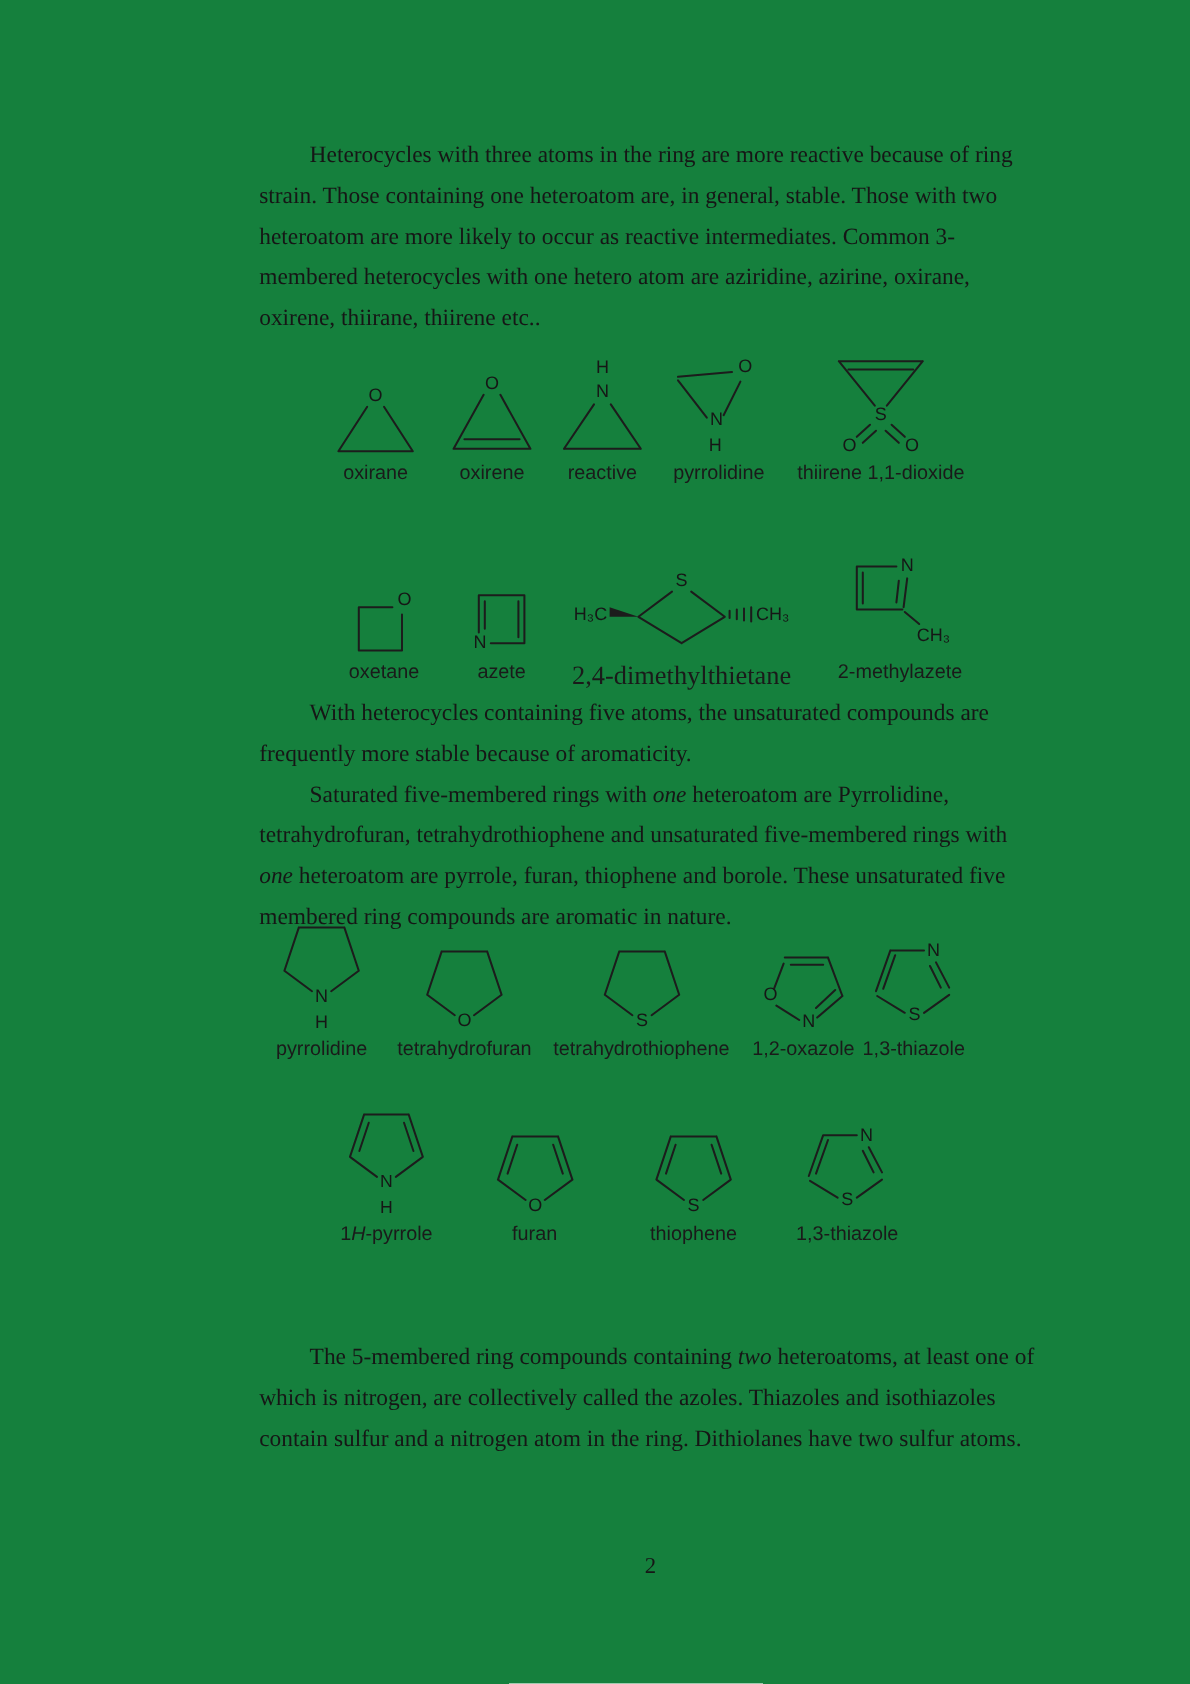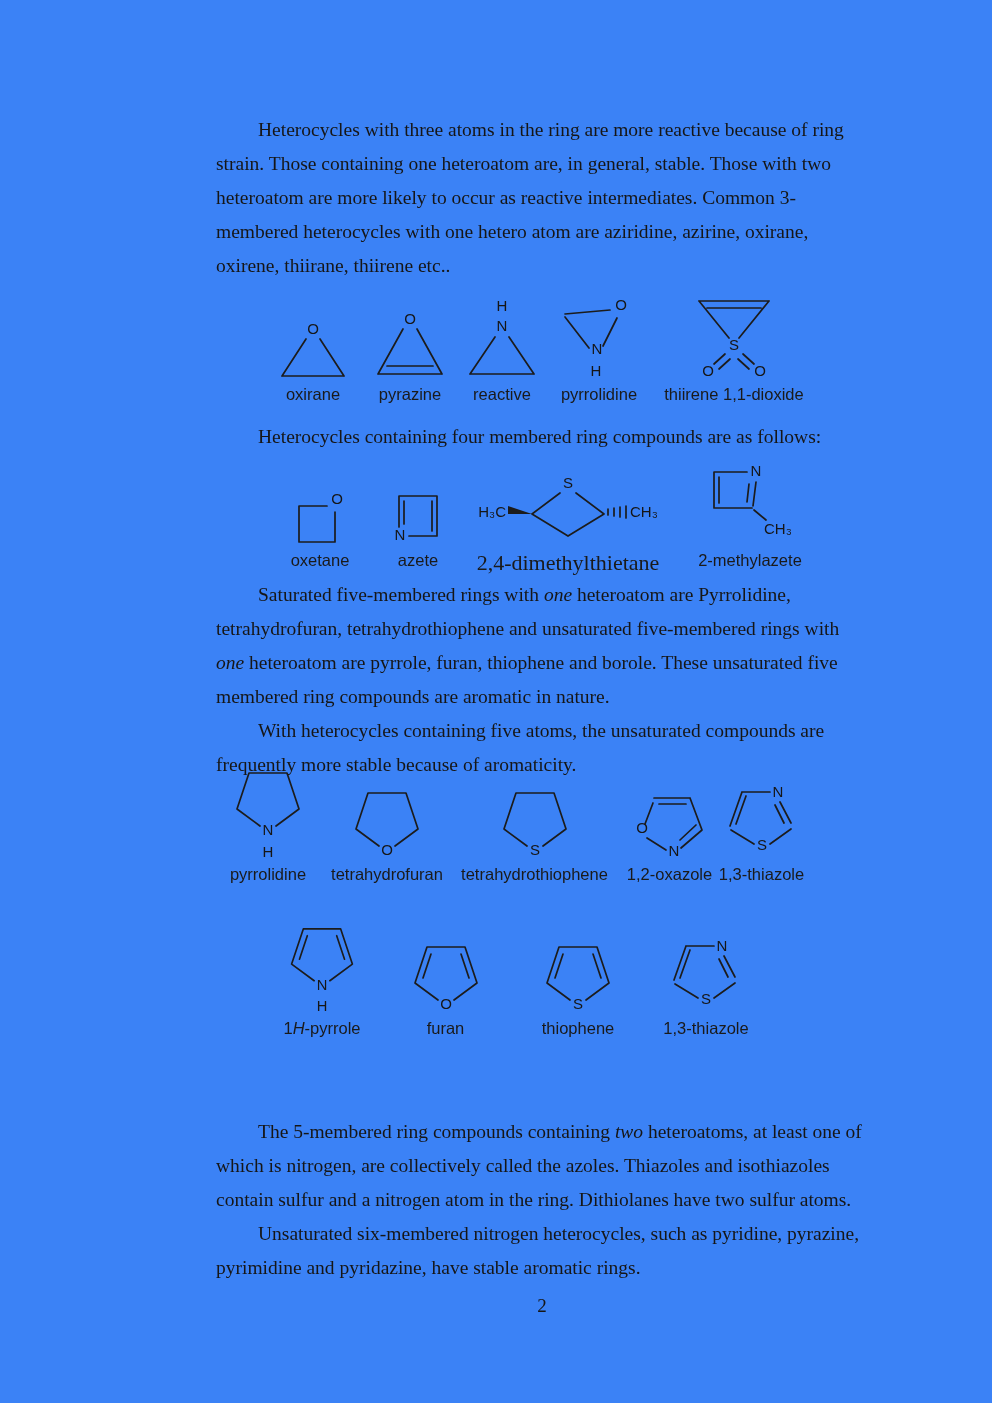--- a/index.html
+++ b/index.html
@@ -1,17 +1,17 @@
 <!DOCTYPE html>
 <html><head>
 <meta charset="utf-8">
 <style>
   html,body { margin:0; padding:0; background:#ffffff; }
   .page {
-    position:relative; width:992px; height:1403px; background:#3b82f6;
+    position:relative; width:992px; height:1403px; background:#15803d;
     font-family:"Liberation Serif","DejaVu Serif",serif; color:#161616;
     overflow:hidden;
   }
   .textblock { position:absolute; left:216px; width:652px; font-size:19.5px; line-height:34px; }
   .textblock p { margin:0; text-indent:42px; }
   .it { font-style:italic; }
   .mol { position:absolute; display:flex; flex-direction:column; align-items:center; justify-content:flex-end; }
   .mol svg { display:block; }
   .cap {
     font-family:"Liberation Sans","DejaVu Sans",sans-serif;
@@ -42,21 +42,21 @@
       <path class="bond" d="M31,21 L7,58 M45,21 L69,58 M7,58 L69,58"></path>
     </svg>
     <div class="cap">oxirane</div>
   </div>
 
   <div class="mol" style="left:360px; top:292px; width:100px; height:112px;">
     <svg width="76" height="72" viewBox="0 0 76 72">
       <text class="at" x="38" y="14">O</text>
       <path class="bond" d="M31,19 L6,64 M45,19 L70,64 M6,64 L70,64 M15,56 L61,56"></path>
     </svg>
-    <div class="cap">pyrazine</div>
+    <div class="cap">oxirene</div>
   </div>
 
   <div class="mol" style="left:452px; top:292px; width:100px; height:112px;">
     <svg width="76" height="84" viewBox="0 0 76 84">
       <text class="at" x="38" y="13">H</text>
       <text class="at" x="38" y="33">N</text>
       <path class="bond" d="M31,39 L6,76 M45,39 L70,76 M6,76 L70,76"></path>
     </svg>
     <div class="cap">reactive</div>
   </div>
@@ -75,23 +75,20 @@
     <svg width="96" height="90" viewBox="0 0 96 90">
       <path class="bond" d="M13,9 L83,9 M21,16 L75,16 M13,9 L43,46 M83,9 L53,46"></path>
       <text class="at" x="48" y="58">S</text>
       <path class="bond" d="M39,62 L28,72 M44,67 L33,77 M57,62 L68,72 M52,67 L63,77"></path>
       <text class="at" x="22" y="84">O</text>
       <text class="at" x="74" y="84">O</text>
     </svg>
     <div class="cap">thiirene 1,1-dioxide</div>
   </div>
 
-  <div class="textblock" style="top:420px;">
-    <p><span>Heterocycles containing four membered ring compounds are as follows:</span></p>
-  </div>
 
   <div class="mol" style="left:268px; top:450px; width:104px; height:120px;">
     <svg width="64" height="60" viewBox="0 0 64 60">
       <text class="at" x="49" y="16">O</text>
       <path class="bond" d="M11,18 L39,18 M11,18 L11,54 M11,54 L47,54 M47,24 L47,54"></path>
     </svg>
     <div class="cap">oxetane</div>
   </div>
 
   <div class="mol" style="left:372px; top:450px; width:92px; height:120px;">
@@ -117,22 +114,22 @@
   <div class="mol" style="left:676px; top:450px; width:148px; height:120px;">
     <svg width="104" height="90" viewBox="0 0 104 90">
       <text class="at" x="58" y="18">N</text>
       <path class="bond" d="M16,14 L49,14 M16,14 L16,50 M16,50 L54,50 M58,24 L55,48 M21,19 L21,45 M51,26 L49,44 M56,52 L68,62"></path>
       <text class="at start" x="66" y="76">CH₃</text>
     </svg>
     <div class="cap">2-methylazete</div>
   </div>
 
   <div class="textblock" style="top:578px;">
+    <p><span>With heterocycles containing five atoms, the unsaturated compounds are frequently more stable because of aromaticity.</span></p>
     <p><span>Saturated five-membered rings with </span><span class="it">one</span><span> heteroatom are Pyrrolidine, tetrahydrofuran, tetrahydrothiophene and unsaturated five-membered rings with </span><span class="it">one</span><span> heteroatom are pyrrole, furan, thiophene and borole. These unsaturated five membered ring compounds are aromatic in nature.</span></p>
-    <p><span>With heterocycles containing five atoms, the unsaturated compounds are frequently more stable because of aromaticity.</span></p>
   </div>
 
   <div class="mol" style="left:212px; top:764px; width:112px; height:120px;">
     <svg width="76" height="98" viewBox="0 0 76 98">
       <path class="bond" d="M19,9 L57,9 M19,9 L7,45 M57,9 L69,45 M7,45 L30,62 M69,45 L46,62"></path>
       <text class="at" x="38" y="71">N</text>
       <text class="at" x="38" y="93">H</text>
     </svg>
     <div class="cap">pyrrolidine</div>
   </div>
@@ -200,18 +197,17 @@
     <svg width="78" height="80" viewBox="0 0 78 80">
       <text class="at" x="55" y="15">N</text>
       <text class="at" x="39" y="68">S</text>
       <path class="bond" d="M7,44 L19,10 M13,42 L23,14 M19,10 L47,10 M57,20 L68,41 M52,23 L61,41 M68,47 L47,62 M31,62 L8,48"></path>
     </svg>
     <div class="cap">1,3-thiazole</div>
   </div>
 
   <div class="textblock" style="top:1081px;margin-top:34px;">
     <p><span>The 5-membered ring compounds containing </span><span class="it">two</span><span> heteroatoms, at least one of which is nitrogen, are collectively called the azoles. Thiazoles and isothiazoles contain sulfur and a nitrogen atom in the ring. Dithiolanes have two sulfur atoms.</span></p>
-    <p><span>Unsaturated six-membered nitrogen heterocycles, such as pyridine, pyrazine, pyrimidine and pyridazine, have stable aromatic rings.</span></p>
   </div>
 
   <div class="pagenum" style="top:1295px;">2</div>
 
 </div>
 
 </body></html>

